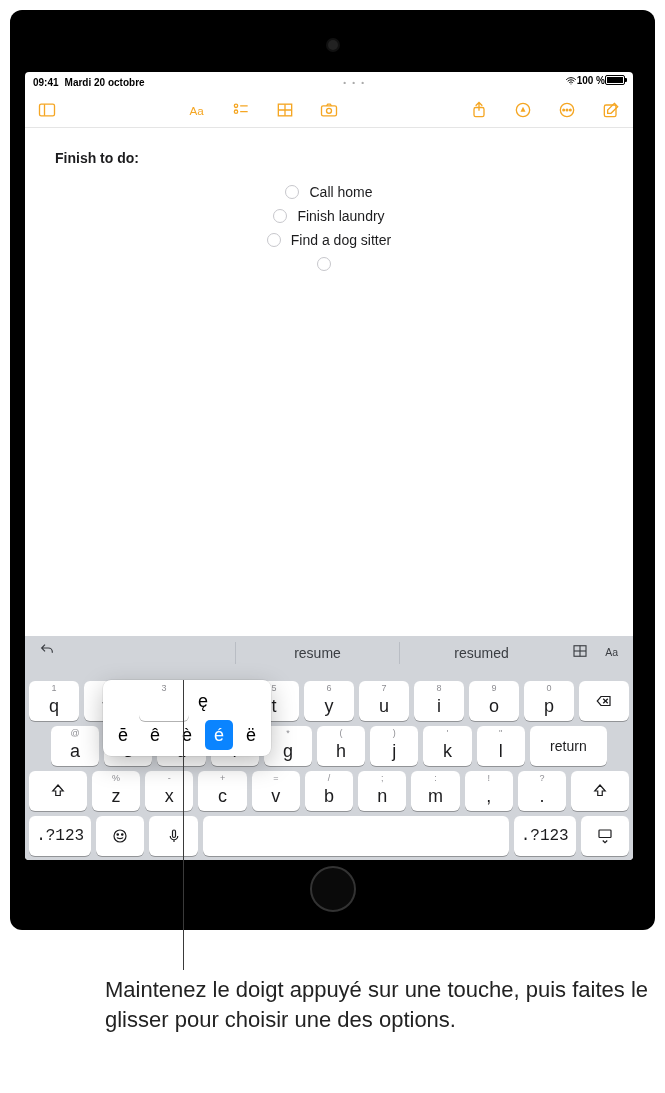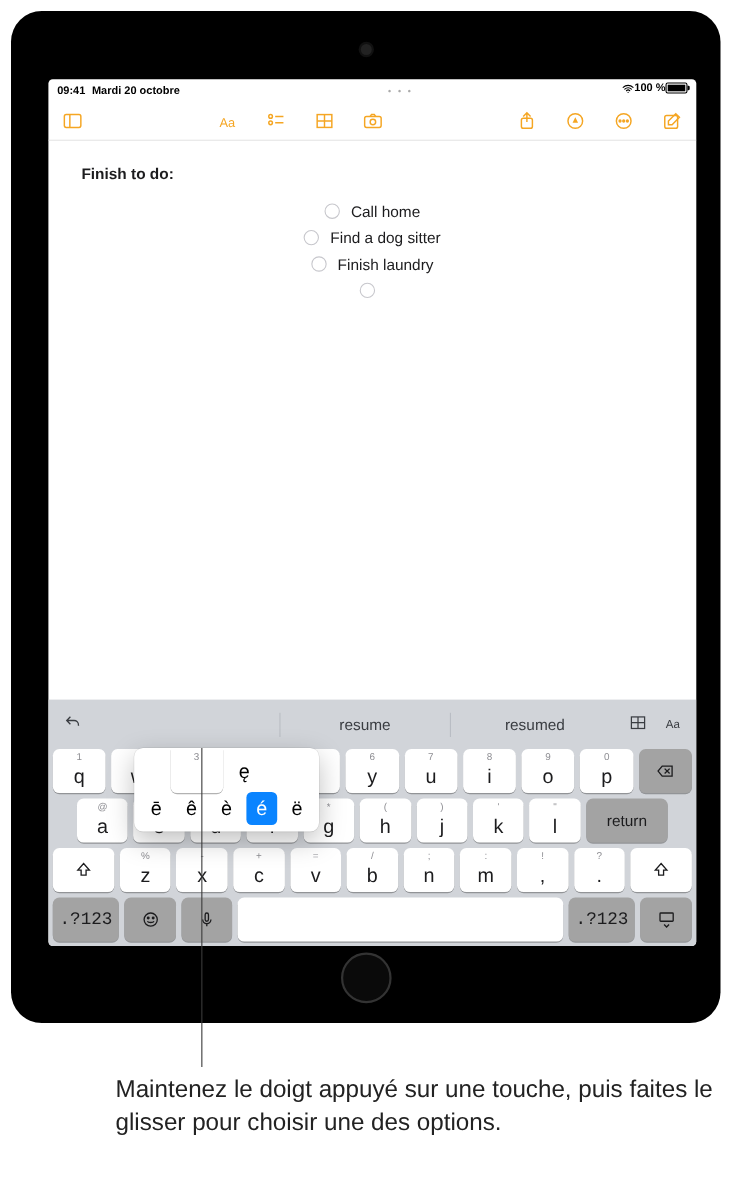--- a/index.html
+++ b/index.html
@@ -9,22 +9,22 @@
     width: 665px;
     height: 1093px;
     position: relative;
   }
   
   .frame {
     position: absolute;
     left: 10px; top: 10px;
     width: 645px; height: 920px;
     background: #000;
-    border-radius: 28px;
-    padding: 62px 22px 70px 34px;
+    border-radius: 12px;
+    padding: 62px 22px 70px 15px;
   }
   .camera {
     position: absolute;
     top: 30px; left: 50%;
     transform: translateX(-50%);
     width: 10px; height: 10px;
     background: #222; border-radius: 50%;
     box-shadow: 0 0 0 2px #111;
   }
   .home-btn {
@@ -97,21 +97,21 @@
   }
 
   
   .kbd-area {
     position: absolute;
     left: 0; right: 0; bottom: 0;
     background: #d1d4d9;
     padding: 6px 4px 4px 4px;
   }
   .suggest {
-    display: flex; align-items: center;
+    display: flex; align-items: flex-start;
     height: 34px; gap: 0;
   }
   .suggest .undo { width: 36px; text-align: center; color: #6b6f76; }
   .suggest .undo svg { width: 20px; height: 16px; stroke: #3a3d42; fill: none; stroke-width: 1.8; }
   .suggest .sug {
     flex: 1; text-align: center; font-size: 14px; color: #3a3d42;
     border-left: 1px solid #b9bdc4; height: 22px; line-height: 22px;
   }
   .suggest .sug:first-of-type { border-left: none; }
   .suggest .tools { display: flex; gap: 14px; padding: 0 8px; color: #3a3d42; }
@@ -145,21 +145,21 @@
     height: 40px; flex: 1;
     position: relative;
     font-size: 18px; color: #1c1c1e;
     display: flex; align-items: flex-end; justify-content: center;
     padding-bottom: 4px;
   }
   .key .alt {
     position: absolute; top: 2px;
     font-size: 9px; color: #8e8e93;
   }
-  .key.mod { background: #a3a3a3; color: #1c1c1e; align-items: center; padding-bottom: 0; }
+  .key.mod { background: #ffffff; color: #1c1c1e; align-items: center; padding-bottom: 0; }
   .key.mod.white { background: #fff; }
   .key.space { flex: 5.4; background: #fff; }
   .key.shift svg, .key.del svg, .key.mod svg { width: 18px; height: 18px; stroke: #1c1c1e; fill: none; stroke-width: 1.6; }
   .row2 { padding: 0 22px; }
   .row3 .key.letter { flex: 1; }
   .row3 .key.shift { flex: 1.2; }
   .key.return { flex: 1.6; font-size: 14px; align-items: center; padding-bottom: 0; }
   .row4 .key.mod.numkey { flex: 1.1; font-size: 16px; align-items: center; padding-bottom: 0; font-family: Liberation Mono, monospace; }
   .row4 .key.mod.icon { flex: 0.85; align-items: center; padding-bottom: 0; }
 
@@ -287,25 +287,25 @@
 
     <div class="note">
       <div class="note-title">Finish to do:</div>
       <div id="checklist">
           <div class="check-row">
             <div class="check-circle"></div>
             <span>Call home</span>
           </div>
           <div class="check-row">
             <div class="check-circle"></div>
-            <span>Find a dog sitter</span>
+            <span>Finish laundry</span>
           </div>
           <div class="check-row">
             <div class="check-circle"></div>
-            <span>Finish laundry</span>
+            <span>Find a dog sitter</span>
           </div>
           <div class="check-row">
             <div class="check-circle"></div>
             <span></span>
           </div>
         </div>
     </div>
 
     <div class="accent-pop">
       <div class="accent-row" id="accent-top" style="justify-content:center; padding:0 30px;">

